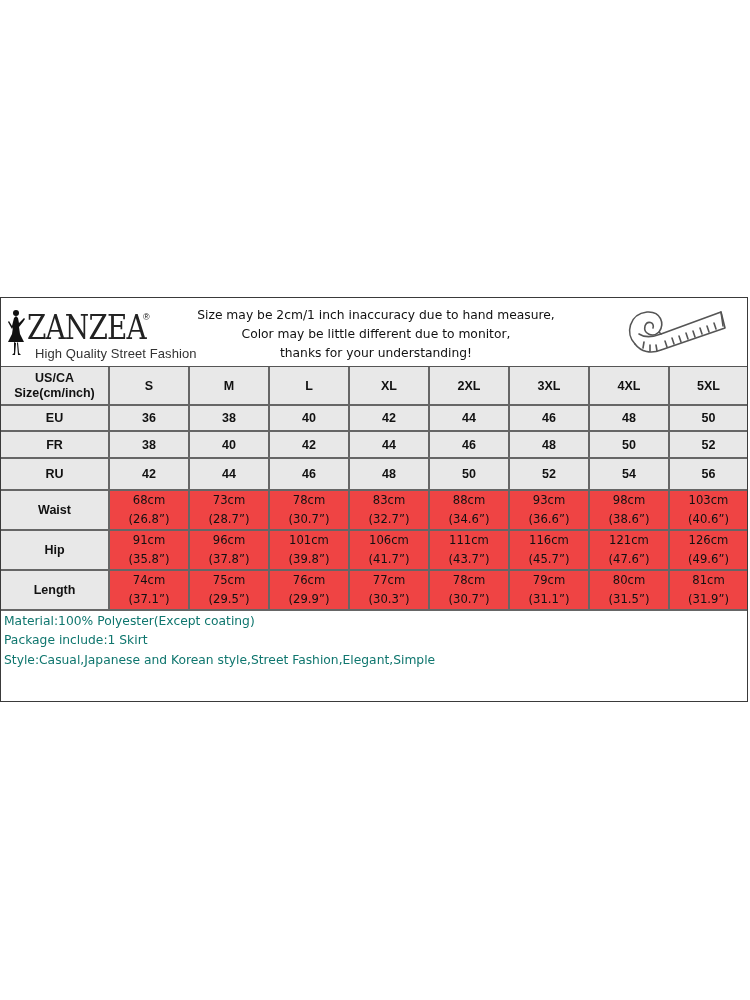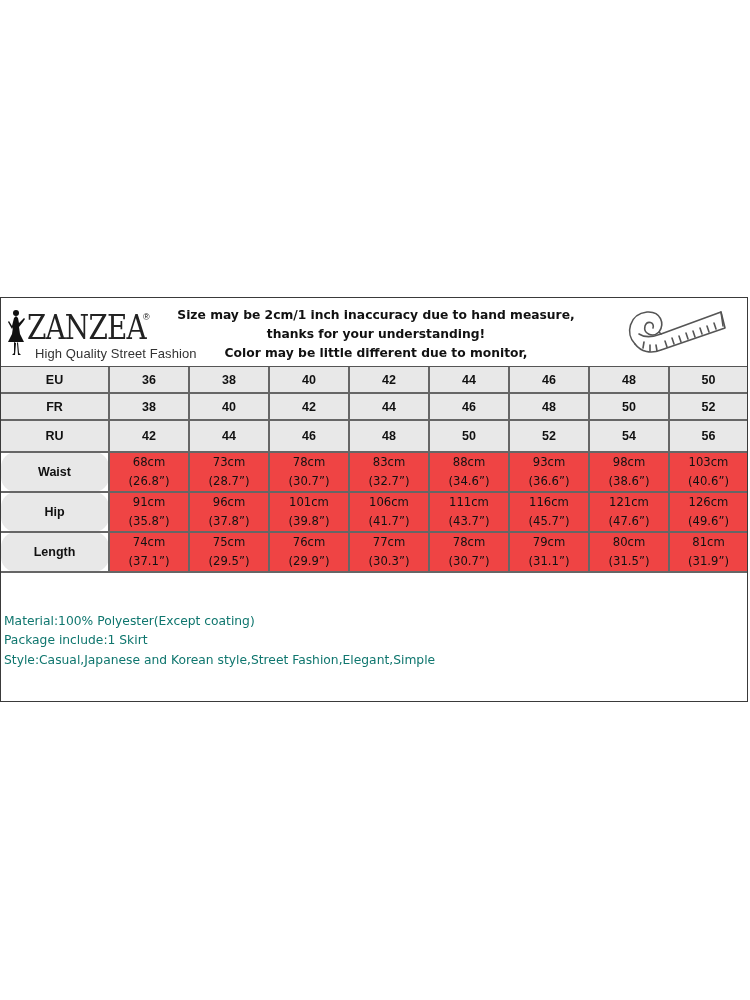--- a/index.html
+++ b/index.html
@@ -11,30 +11,30 @@
               border-bottom:2px solid #555; }
   .logo { position:absolute; left:6px; top:8px; width:150px; height:52px;text-decoration:underline; }
   .logo .figure { position:absolute; left:0; top:2px; width:20px; height:48px; }
   .logo .brand { position:absolute; left:20px; top:4px; font-family:"DejaVu Serif", serif;
                  font-size:34px; letter-spacing:-1px; color:#222; line-height:34px;
                  transform:scaleX(0.82); transform-origin:left top; font-weight:normal; }
   .logo .reg { position:absolute; left:136px; top:6px; font-size:9px; }
   .logo .tag { position:absolute; left:28px; top:40px; font-size:13px; color:#333;
                letter-spacing:0.1px; white-space:nowrap; }
   .notice { position:absolute; left:160px; top:8px; width:430px; text-align:center;
-            font-family:"DejaVu Sans", sans-serif; font-size:12.3px; line-height:19px; color:#111;font-weight:bold; }
+            font-family:"DejaVu Sans", sans-serif; font-size:12.3px; line-height:19px; color:#111; }
   .tape { position:absolute; left:616px; top:6px; width:118px; height:56px; }
   .grid { position:absolute; left:0; top:69px; width:746px; border-collapse:collapse; }
   .grid td { border:2px solid #666; text-align:center; padding:0; box-sizing:border-box; }
   .grid tr:first-child td { border-top:none; }
   .grid td:first-child { border-left:none; }
   .grid td:last-child { border-right:none; }
   .hdr td { background:#e8e8e8; font-weight:bold; font-size:12.5px; }
   .meas td { background:#ef4444; font-family:"DejaVu Sans", sans-serif; font-size:11.6px; line-height:19px; }
-  .meas td.rowlabel { background:#e8e8e8; font-family:"Liberation Sans", sans-serif; font-weight:bold; font-size:12.5px;border-radius:15px; }
+  .meas td.rowlabel { background:#e8e8e8; font-family:"Liberation Sans", sans-serif; font-weight:bold; font-size:12.5px; }
   .rowlabel { font-weight:bold; }
   .info { position:absolute; left:3px; top:314px; font-family:"DejaVu Sans", sans-serif;
           font-size:12.3px; line-height:19.3px; color:#0f766e; }
   .info div { white-space:nowrap; }
 </style>
 </head>
 <body>
 
 <div class="sheet">
 
@@ -45,22 +45,22 @@
         <path d="M9 8 L7 10 L5 18 L2 13 L1 14 L5 21 L6 19 L5 26 L1 34 L17 34 L13 26 L12 19 L16 14 L18 11 L17 10 L12 15 L11 10 Z" fill="#111"></path>
         <path d="M7 34 L7 45 L5 47 L8 47 L9 35 Z M11 34 L12 45 L14 47 L11 47 L10 35 Z" fill="#111"></path>
       </svg>
       <span class="brand">ZANZEA</span>
       <span class="reg">®</span>
       <span class="tag">High Quality Street Fashion</span>
     </div>
 
     <div class="notice">
       <div>Size may be 2cm/1 inch inaccuracy due to hand measure,</div>
+      <div>Color may be little different due to monitor,</div>
       <div>thanks for your understanding!</div>
-      <div>Color may be little different due to monitor,</div>
     </div>
 
     <svg class="tape" viewBox="0 0 118 56" fill="none" stroke="#555" stroke-width="1.6" stroke-linejoin="round" stroke-linecap="round">
       <path d="M18 40 C8 30 12 10 30 8 C44 7 48 20 42 28 C36 34 26 30 28 22 C30 16 38 18 36 24"></path>
       <path d="M18 40 C24 48 34 50 44 46 L108 24 L104 8 L44 30 C36 33 28 34 22 30"></path>
       <path d="M42 28 L44 30"></path>
       <path d="M50 43 L48 37 M57 40 L55 34 M64 38 L62 32 M71 35 L69 29 M78 33 L76 27 M85 30 L83 24 M92 28 L90 22 M99 25 L97 19 M104 8 L106 22"></path>
       <path d="M26 44 L27 38 M33 47 L33 41 M40 47 L39 41"></path>
     </svg>
   </div>
@@ -71,20 +71,34 @@
         <col style="width:80px">
         <col style="width:80px">
         <col style="width:80px">
       <col style="width:80px">
         <col style="width:80px">
         <col style="width:80px">
         <col style="width:80px">
         <col style="width:78px">
     </colgroup>
     <tbody>
+        <tr class="hdr" style="height:38px">
+      <td style="line-height:15px;">
+        <div>US/CA</div>
+        <div>Size(cm/inch)</div>
+      </td>
+      <td>S</td>
+      <td>M</td>
+      <td>L</td>
+      <td>XL</td>
+      <td>2XL</td>
+      <td>3XL</td>
+      <td>4XL</td>
+      <td>5XL</td>
+    </tr>
 
     <tr class="hdr" style="height:26px">
       <td class="rowlabel">EU</td>
       <td>36</td>
       <td>38</td>
       <td>40</td>
       <td>42</td>
       <td>44</td>
       <td>46</td>
       <td>48</td>

